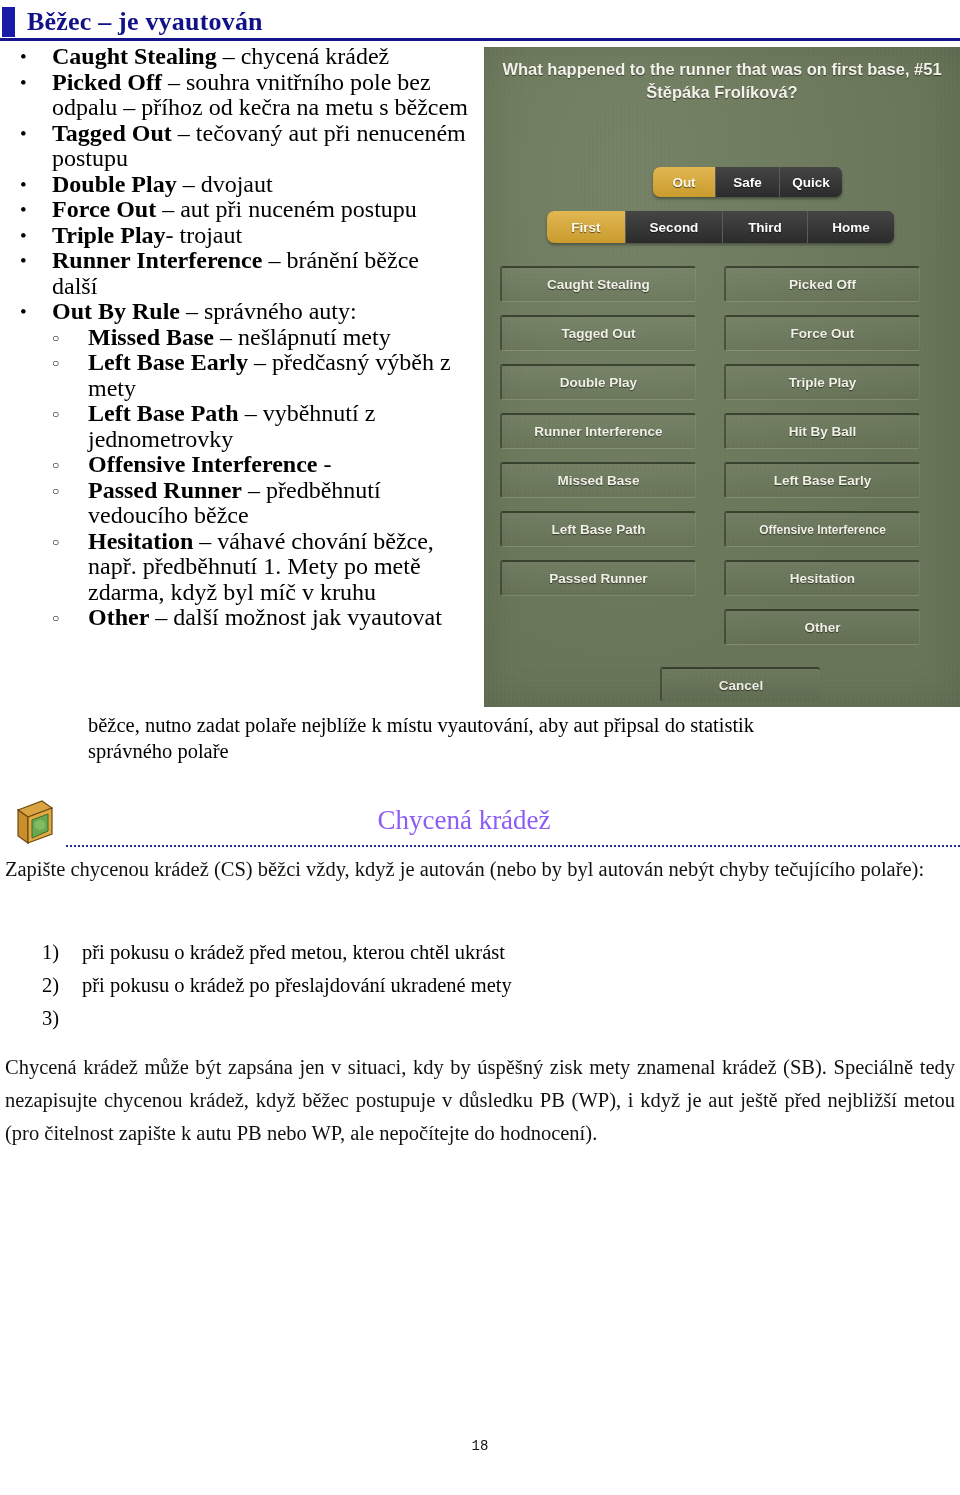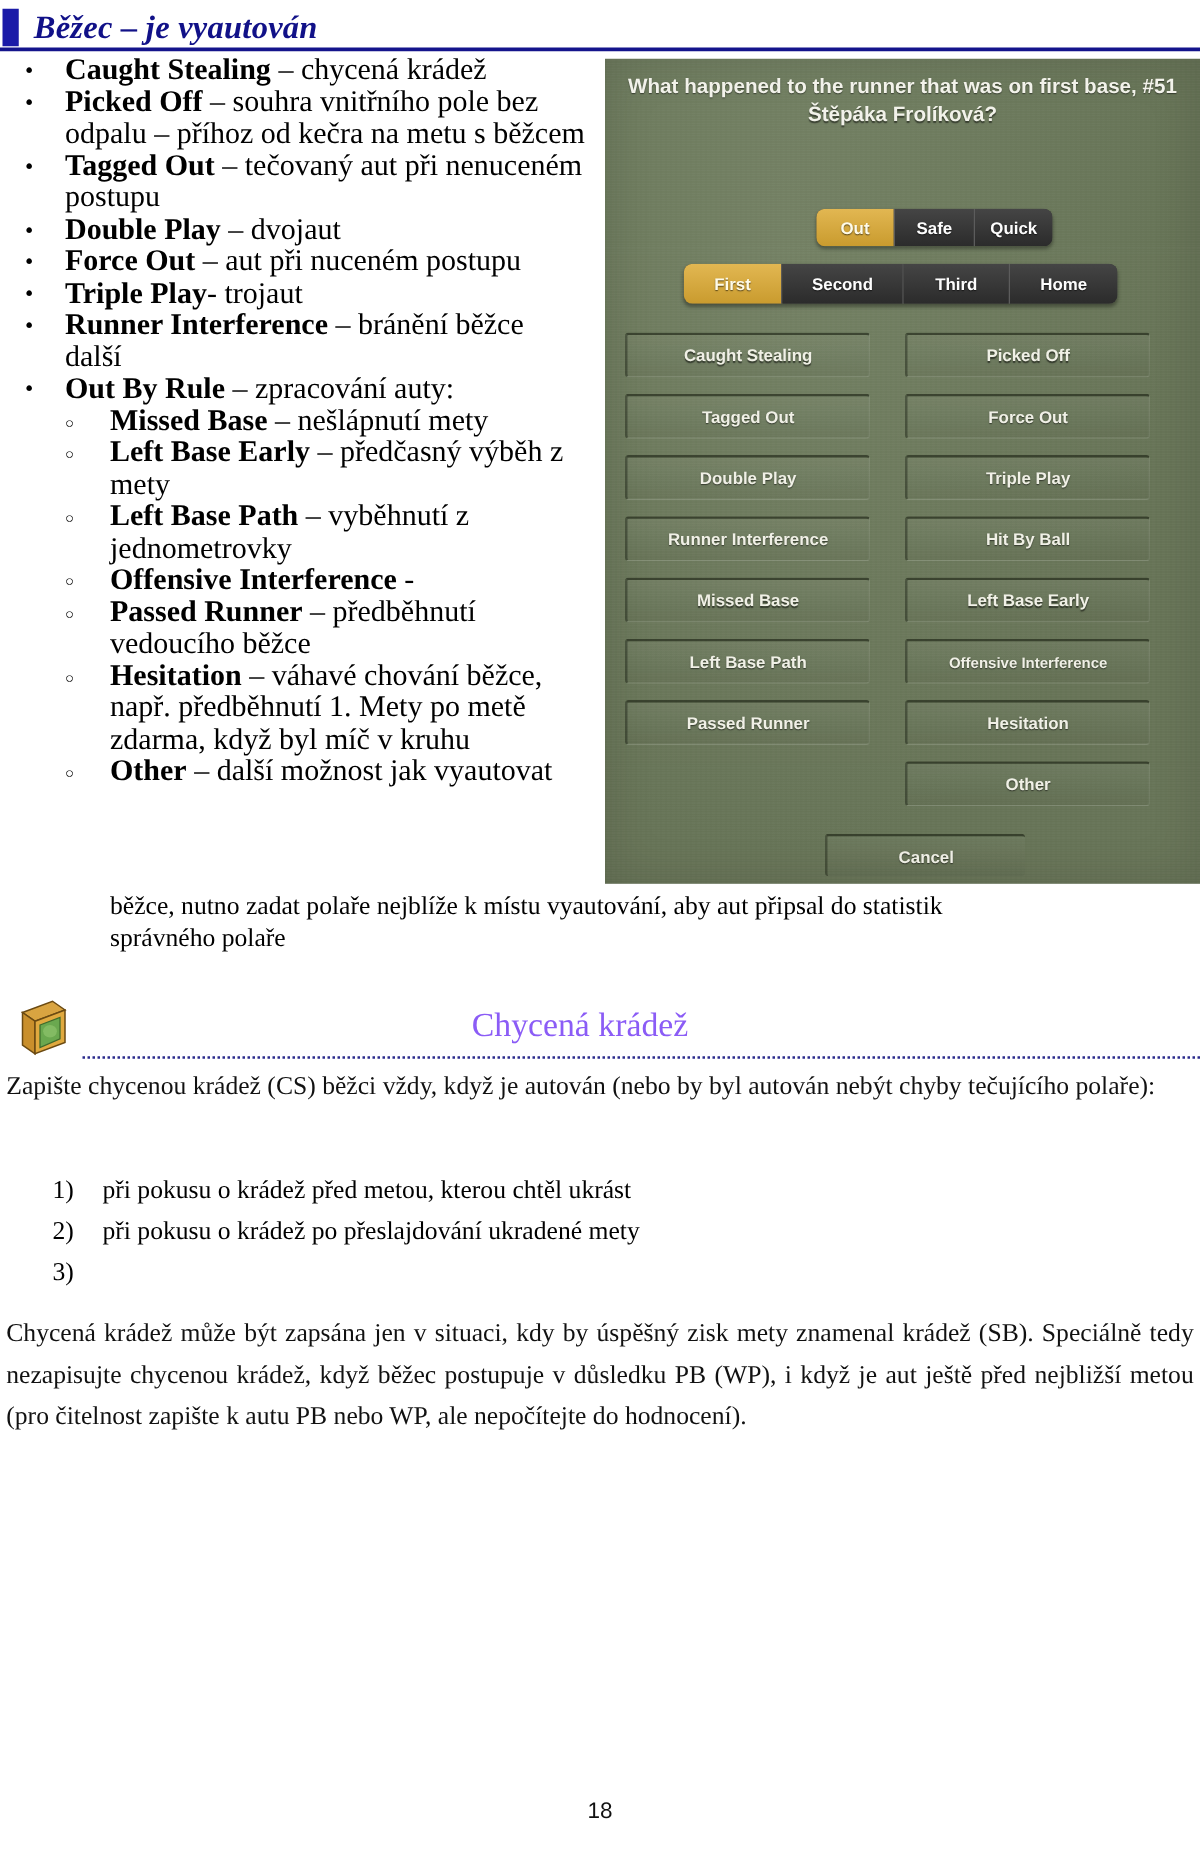--- a/index.html
+++ b/index.html
@@ -40,21 +40,20 @@
     flex: 0 0 auto;
   }
   .title-text {
     font-family: "Liberation Serif", serif;
     font-weight: bold;
     font-size: 26px;
     color: #111188;
     margin-left: 12px;
     letter-spacing: 0.2px;
     white-space: nowrap;
-    font-style: italic;
   }
   .title-rule {
     position: absolute;
     left: 0;
     top: 38px;
     width: 960px;
     height: 3px;
     background: #14148c;
   }
 
@@ -292,22 +291,22 @@
   }
 
   .p-note1 { left: 5px; top: 1051px; width: 950px; }
 
   .page-no {
     position: absolute;
     left: 0;
     top: 1438px;
     width: 960px;
     text-align: center;
-    font-size: 18px;
-    font-family: Liberation Sans, sans-serif;
+    font-size: 14px;
+    font-family: Liberation Mono, monospace;
     color: #111;
   }
 </style>
 </head>
 <body>
 
 <div class="page">
 
   <div class="title-row">
     <div class="title-marker"></div>
@@ -316,21 +315,21 @@
   <div class="title-rule"></div>
 
   <div class="bullets">
     <div class="b-item lvl1"><b>Caught Stealing</b><span> – chycená krádež</span></div>
     <div class="b-item lvl1"><b>Picked Off</b><span> – souhra vnitřního pole bez odpalu – příhoz od kečra na metu s běžcem</span></div>
     <div class="b-item lvl1"><b>Tagged Out</b><span> – tečovaný aut při nenuceném postupu</span></div>
     <div class="b-item lvl1"><b>Double Play</b><span> – dvojaut</span></div>
     <div class="b-item lvl1"><b>Force Out</b><span> – aut při nuceném postupu</span></div>
     <div class="b-item lvl1"><b>Triple Play</b><span>- trojaut</span></div>
     <div class="b-item lvl1"><b>Runner Interference</b><span> – bránění běžce další</span></div>
-    <div class="b-item lvl1"><b>Out By Rule</b><span> – zpracování auty:</span></div>
+    <div class="b-item lvl1"><b>Out By Rule</b><span> – správného auty:</span></div>
     <div class="b-item lvl2"><b>Missed Base</b><span> – nešlápnutí mety</span></div>
     <div class="b-item lvl2"><b>Left Base Early</b><span> – předčasný výběh z mety</span></div>
     <div class="b-item lvl2"><b>Left Base Path</b><span> – vyběhnutí z jednometrovky</span></div>
     <div class="b-item lvl2"><b>Offensive Interference</b><span> -</span></div>
     <div class="b-item lvl2"><b>Passed Runner</b><span> – předběhnutí vedoucího běžce</span></div>
     <div class="b-item lvl2"><b>Hesitation</b><span> – váhavé chování běžce, např. předběhnutí 1. Mety po metě zdarma, když byl míč v kruhu</span></div>
     <div class="b-item lvl2"><b>Other</b><span> – další možnost jak vyautovat</span></div>
   </div>
 
   <div class="overflow-line">běžce, nutno zadat polaře nejblíže k místu vyautování, aby aut připsal do statistik</div>

